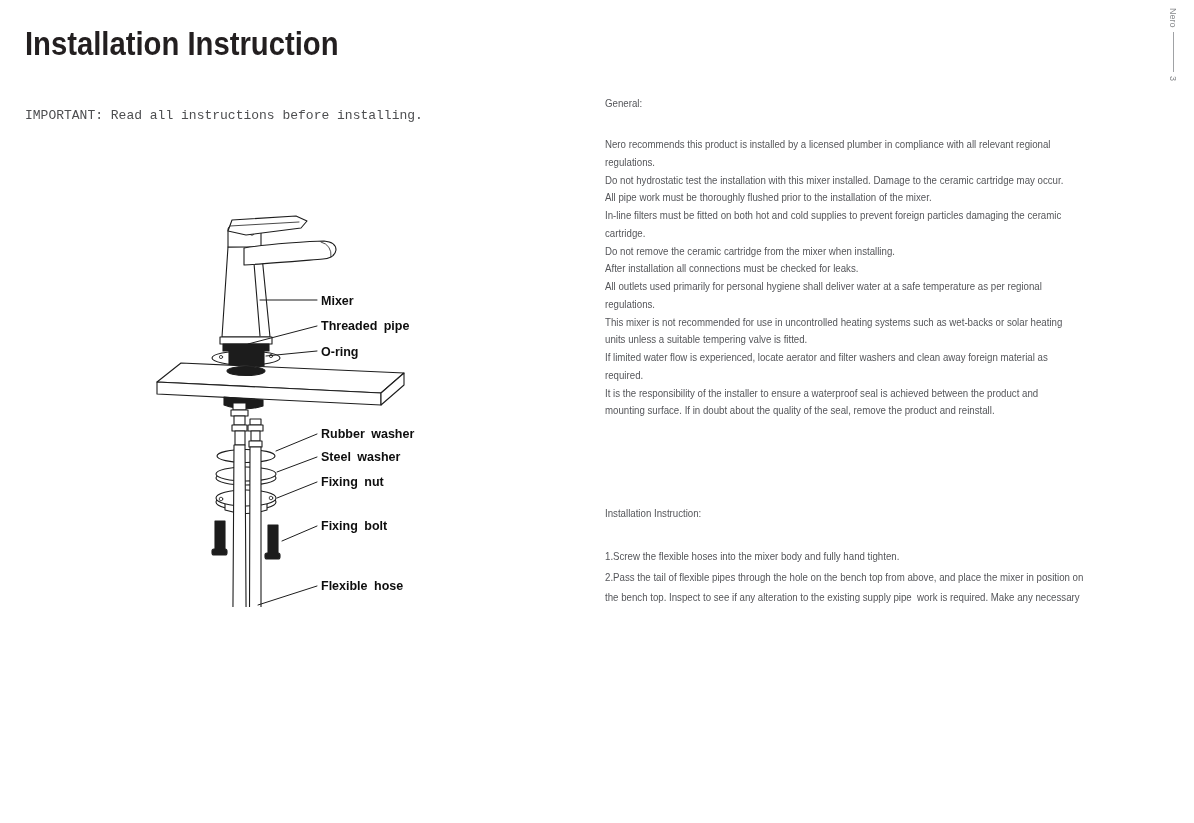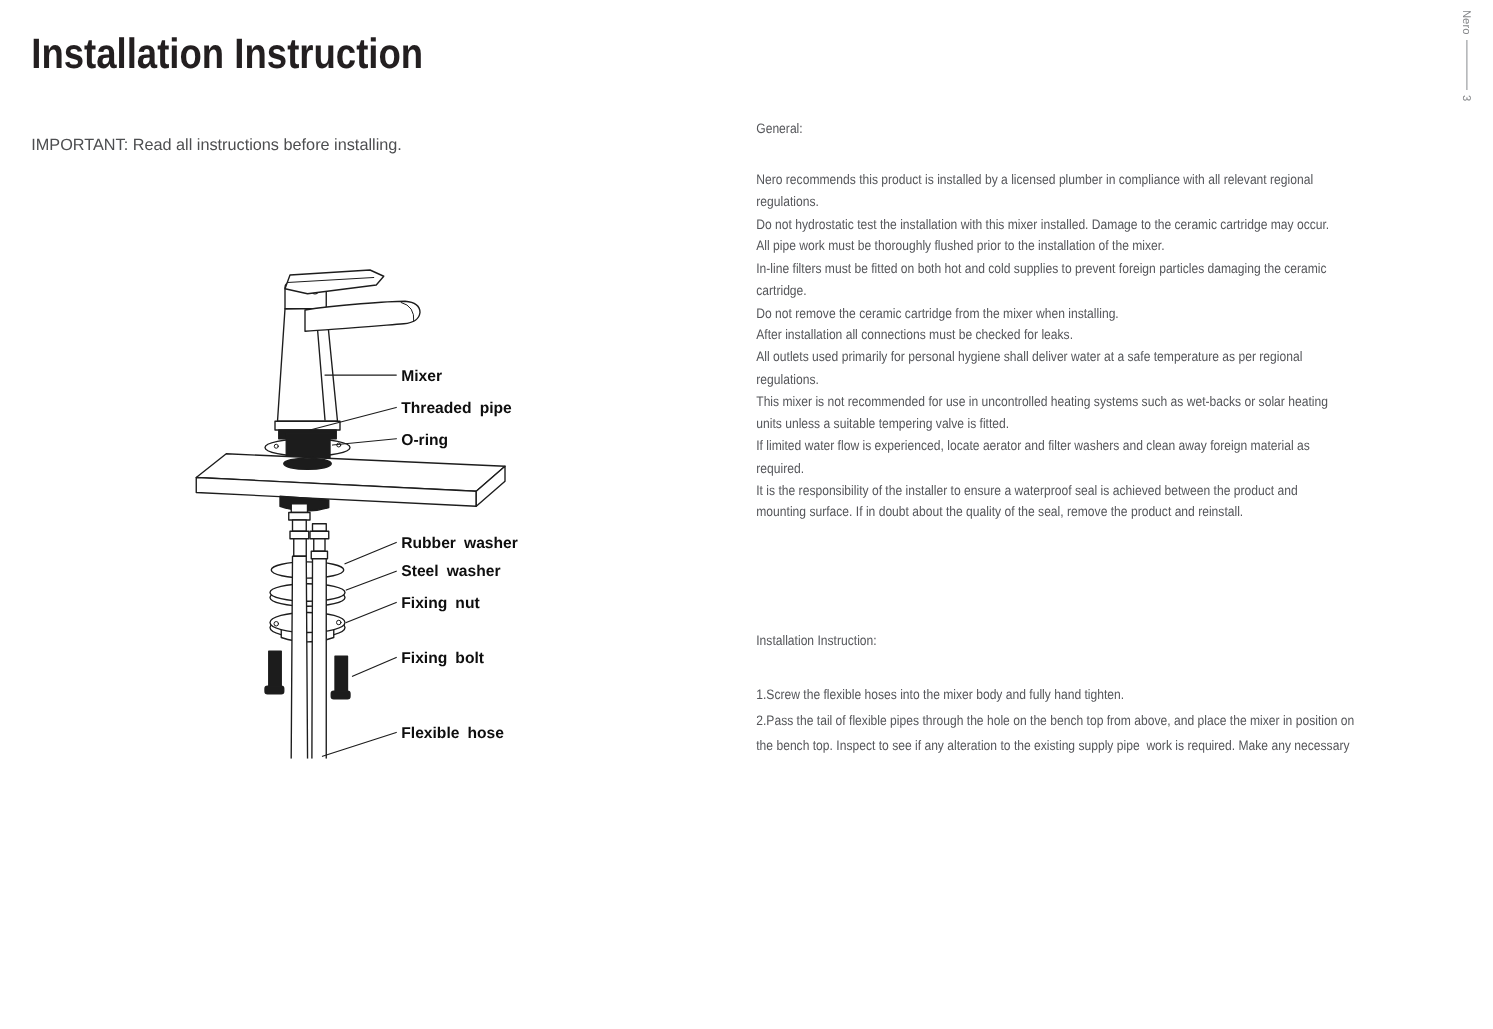--- a/index.html
+++ b/index.html
@@ -1,20 +1,20 @@
 <!DOCTYPE html>
 <html><head>
 <meta charset="utf-8">
 <style>
   html,body{margin:0;padding:0;background:#ffffff;}
   .page{position:relative;width:1194px;height:607px;background:#fff;overflow:hidden;
         font-family:"Liberation Sans", sans-serif;}
   .title{position:absolute;left:25px;top:24px;margin:0;font-size:34px;font-weight:bold;
          color:#231f20;letter-spacing:0px;transform:scaleX(0.86);transform-origin:0 0;white-space:nowrap;}
-  .important{position:absolute;left:25px;top:108px;margin:0;font-size:13px;color:#4d4e50;white-space:nowrap;}
+  .important{position:absolute;left:25px;top:108px;margin:0;font-size:13px;color:#4d4e50;white-space:nowrap;font-family:Liberation Mono, monospace;}
   .rightcol{position:absolute;left:605px;top:0;width:700px;transform:scaleX(0.88);transform-origin:0 0;
             color:#55565a;font-size:11px;}
   .sec-heading{position:absolute;left:0;margin:0;white-space:pre-wrap;}
   .heading-general{top:97px;}
   .heading-install{top:507px;}
   .lines{position:absolute;left:0;margin:0;white-space:pre-wrap;}
   .general-lines{top:136px;line-height:17.75px;}
   .steps-lines{top:546px;line-height:20.6px;}
   .url{position:absolute;right:42px;top:755px;font-size:11px;color:#6b6c6e;white-space:nowrap;margin-left:40px;}
   .vert-top{position:absolute;left:1168px;top:8px;display:flex;flex-direction:column;align-items:center;

